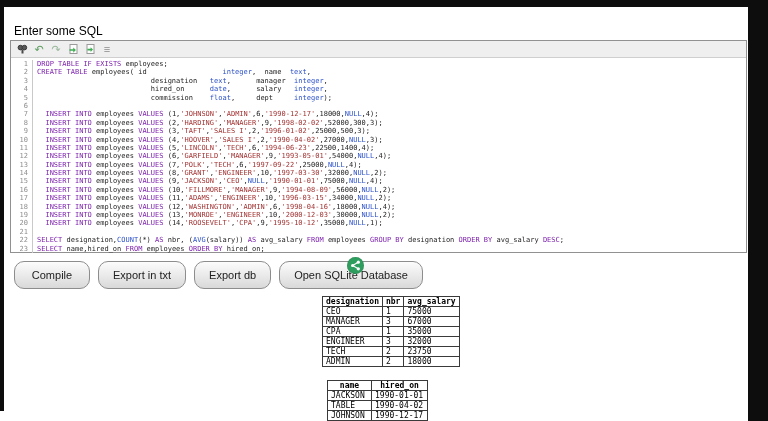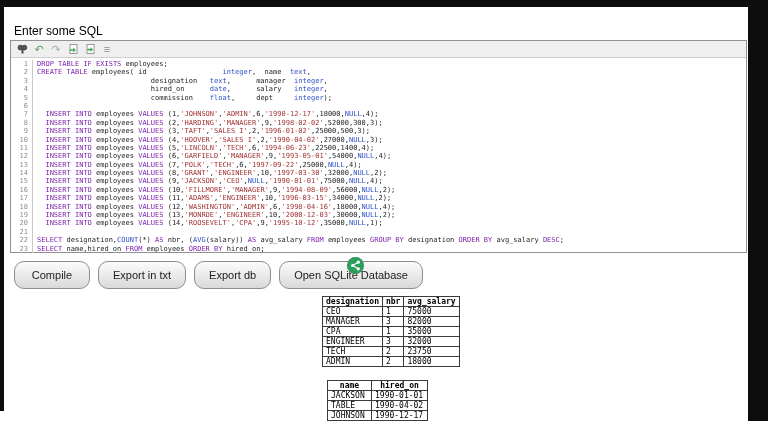--- a/index.html
+++ b/index.html
@@ -142,21 +142,21 @@
     </thead>
     <tbody>
       <tr>
         <td>CEO</td>
         <td>1</td>
         <td>75000</td>
       </tr>
       <tr>
         <td>MANAGER</td>
         <td>3</td>
-        <td>82000</td>
+        <td>67000</td>
       </tr>
       <tr>
         <td>CPA</td>
         <td>1</td>
         <td>35000</td>
       </tr>
       <tr>
         <td>ENGINEER</td>
         <td>3</td>
         <td>32000</td>

